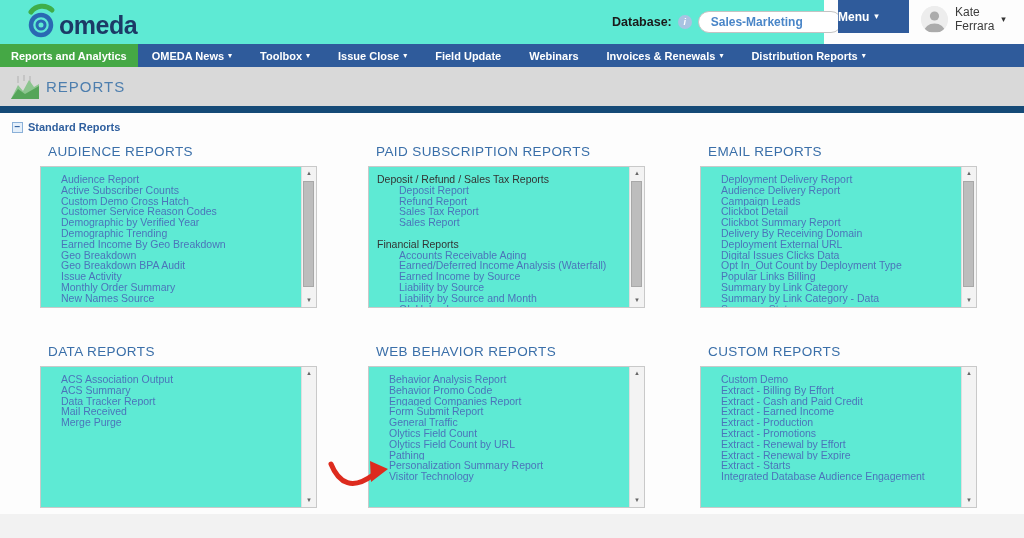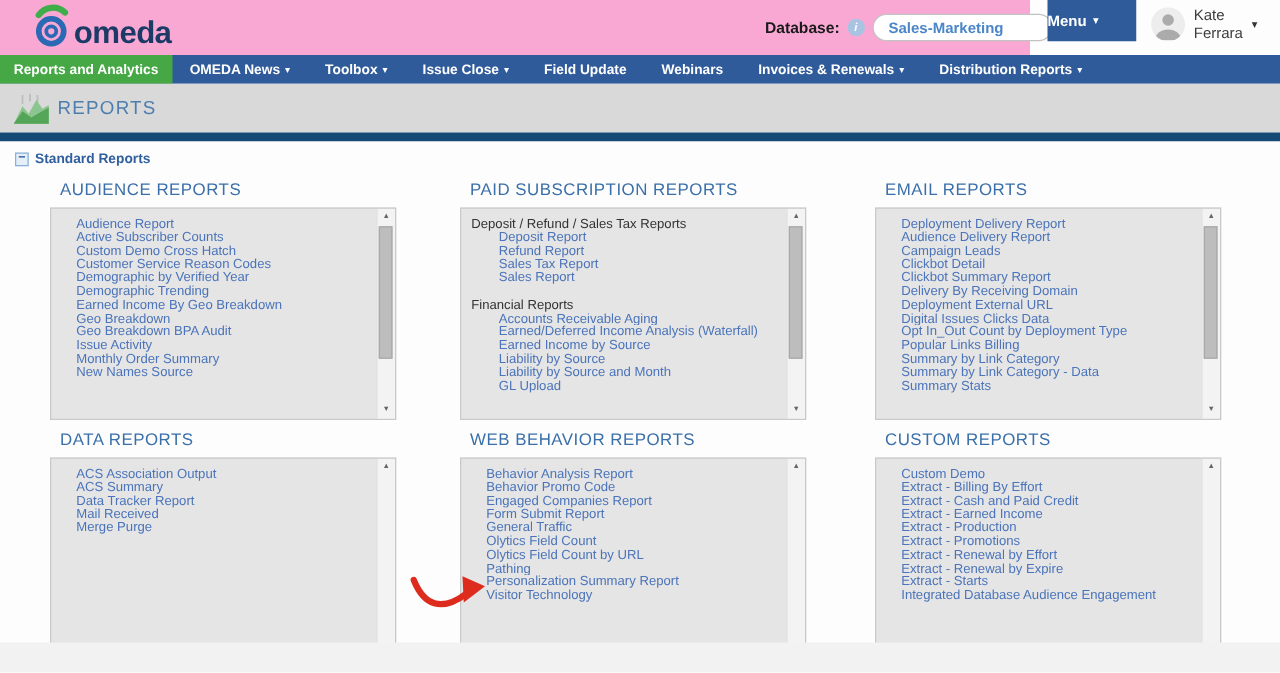--- a/index.html
+++ b/index.html
@@ -6,21 +6,21 @@
   body{
     position:relative;width:1024px;height:538px;overflow:hidden;
     font-family:"Liberation Sans","DejaVu Sans",sans-serif;
     background:#fdfdfd;-webkit-font-smoothing:antialiased;
   }
   :root{
     --nav-blue:#2f5b9b; --green:#45a845; --navy:#154a77;
     --link:#4b74ba; --head-blue:#3a6fa9; --toggle-blue:#2f5f9e;
   }
   
-  .topbar{position:absolute;top:0;left:0;width:824px;height:44px;background:#f9a8d4;}
+  .topbar{position:absolute;top:0;left:0;width:824px;height:44px;background:#5eead4;}
   .logo{position:absolute;left:22px;top:3px;}
   .db-group{position:absolute;left:612px;top:11px;height:22px;display:flex;align-items:center;gap:6px;}
   .db-label{font-size:12.5px;font-weight:bold;color:#1b1b1b;}
   .info-icon{width:14px;height:14px;border-radius:50%;background:#a9c3e2;color:#fff;
     font-size:9px;font-weight:bold;text-align:center;line-height:14px;font-style:italic;}
   .db-input{width:118px;height:20px;border:1px solid #c3c3c3;border-radius:12px;
     padding:0 12px;font-family:inherit;font-size:12px;font-weight:bold;color:#4a86c8;outline:none;}
   .menu-btn{position:absolute;left:838px;top:0;width:71px;height:33px;background:var(--nav-blue);
     color:#fff;font-size:12px;font-weight:bold;display:flex;align-items:center;gap:5px;cursor:pointer;}
   .user{position:absolute;left:921px;top:5px;display:flex;align-items:center;gap:7px;
@@ -45,22 +45,22 @@
   .section-toggle{position:absolute;left:12px;top:121px;display:flex;align-items:center;gap:5px;cursor:pointer;}
   .minus-box{width:11px;height:11px;box-sizing:border-box;border:1px solid #8ab0d8;background:#e4effa;
     color:var(--toggle-blue);font-size:10px;line-height:8px;text-align:center;font-weight:bold;}
   .toggle-label{font-size:11px;font-weight:bold;color:var(--toggle-blue);}
   
   .panel{position:absolute;width:277px;}
   .panel h2{margin:0 0 6px 0;padding-left:8px;font-size:13.5px;font-weight:normal;
     letter-spacing:.4px;color:var(--head-blue);height:16px;line-height:16px;}
   .pos-r1{top:144px;} .pos-r2{top:344px;}
   .pos-c1{left:40px;} .pos-c2{left:368px;} .pos-c3{left:700px;}
-  .listbox{position:relative;height:170px;box-sizing:border-box;border:1px solid #c9c9c9;
-    background:#e5e5e5;overflow:hidden;}
+  .listbox{position:relative;height:142px;box-sizing:border-box;border:1px solid #c9c9c9;
+    background:#5eead4;overflow:hidden;}
   .list{position:absolute;top:0;left:0;right:15px;bottom:0;padding-top:7px;overflow:hidden;}
   .row{font-size:10.5px;line-height:10.8px;height:10.8px;white-space:nowrap;overflow:hidden;}
   .row.link{padding-left:20px;color:var(--link);cursor:pointer;}
   .row.link-sub{padding-left:30px;color:var(--link);cursor:pointer;}
   .row.group{padding-left:8px;color:#333;}
   .row.gap{}
   .sb{position:absolute;top:0;right:0;width:15px;height:100%;background:#f3f3f3;border-left:1px solid #dedede;box-sizing:border-box;}
   .sb-up,.sb-down{position:absolute;left:0;width:100%;height:13px;text-align:center;
     font-size:6px;color:#666;line-height:13px;}
   .sb-up{top:0;} .sb-down{bottom:0;}

